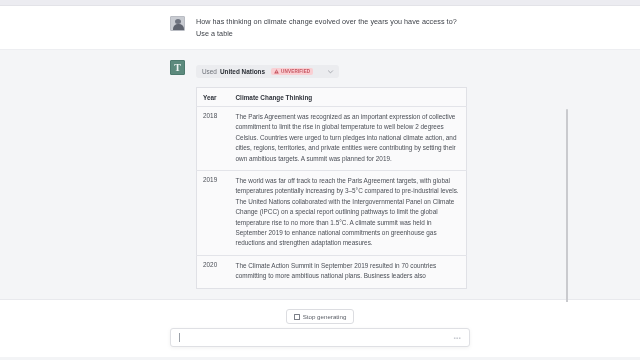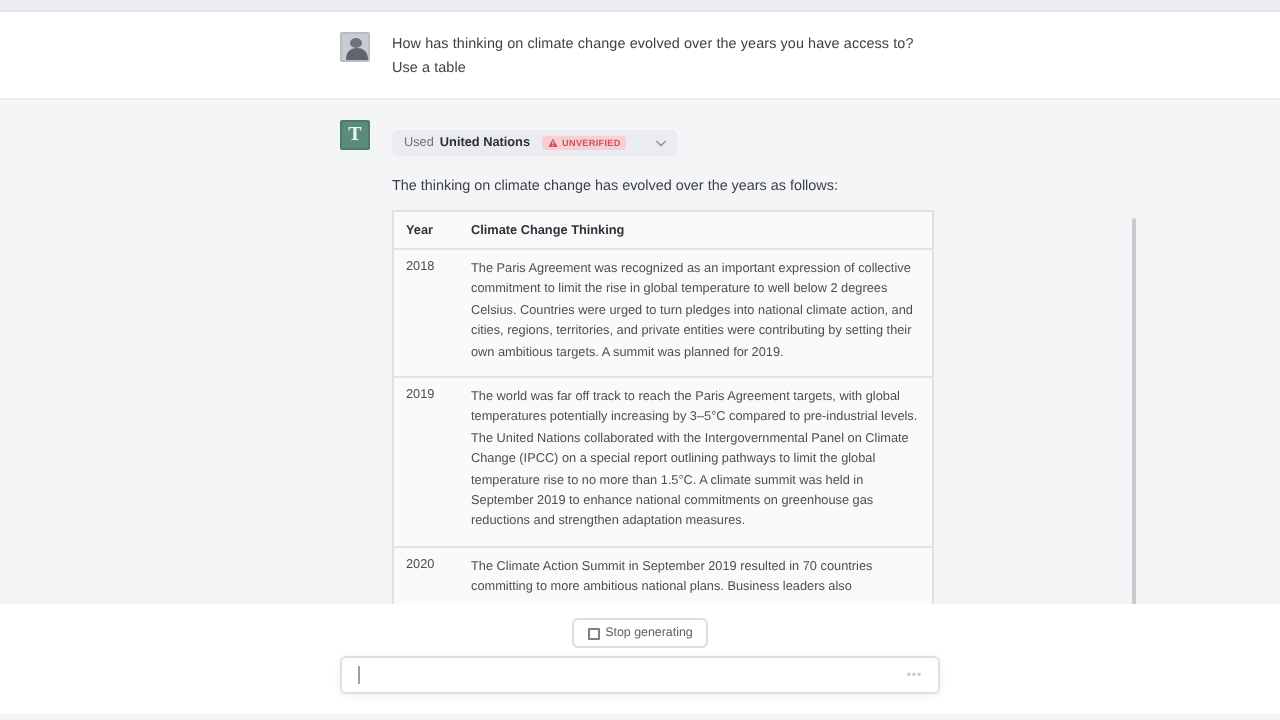--- a/index.html
+++ b/index.html
@@ -357,21 +357,20 @@
               <span class="badge-text">UNVERIFIED</span>
             </span>
             <span class="chev">
               <svg width="7" height="7" viewBox="0 0 10 10">
                 <path d="M2 4 L5 7 L8 4" fill="none" stroke="#8b8f97" stroke-width="1" stroke-linecap="round" stroke-linejoin="round"></path>
               </svg>
             </span>
           </div>
 
           
-          <div class="lead">The thinking on climate change has evolved over the years as follows:</div>
 
           
           <table class="chg">
             <colgroup>
                 <col class="c-year">
                 <col>
               </colgroup>
             <thead>
               <tr>
                 <th>Year</th>

